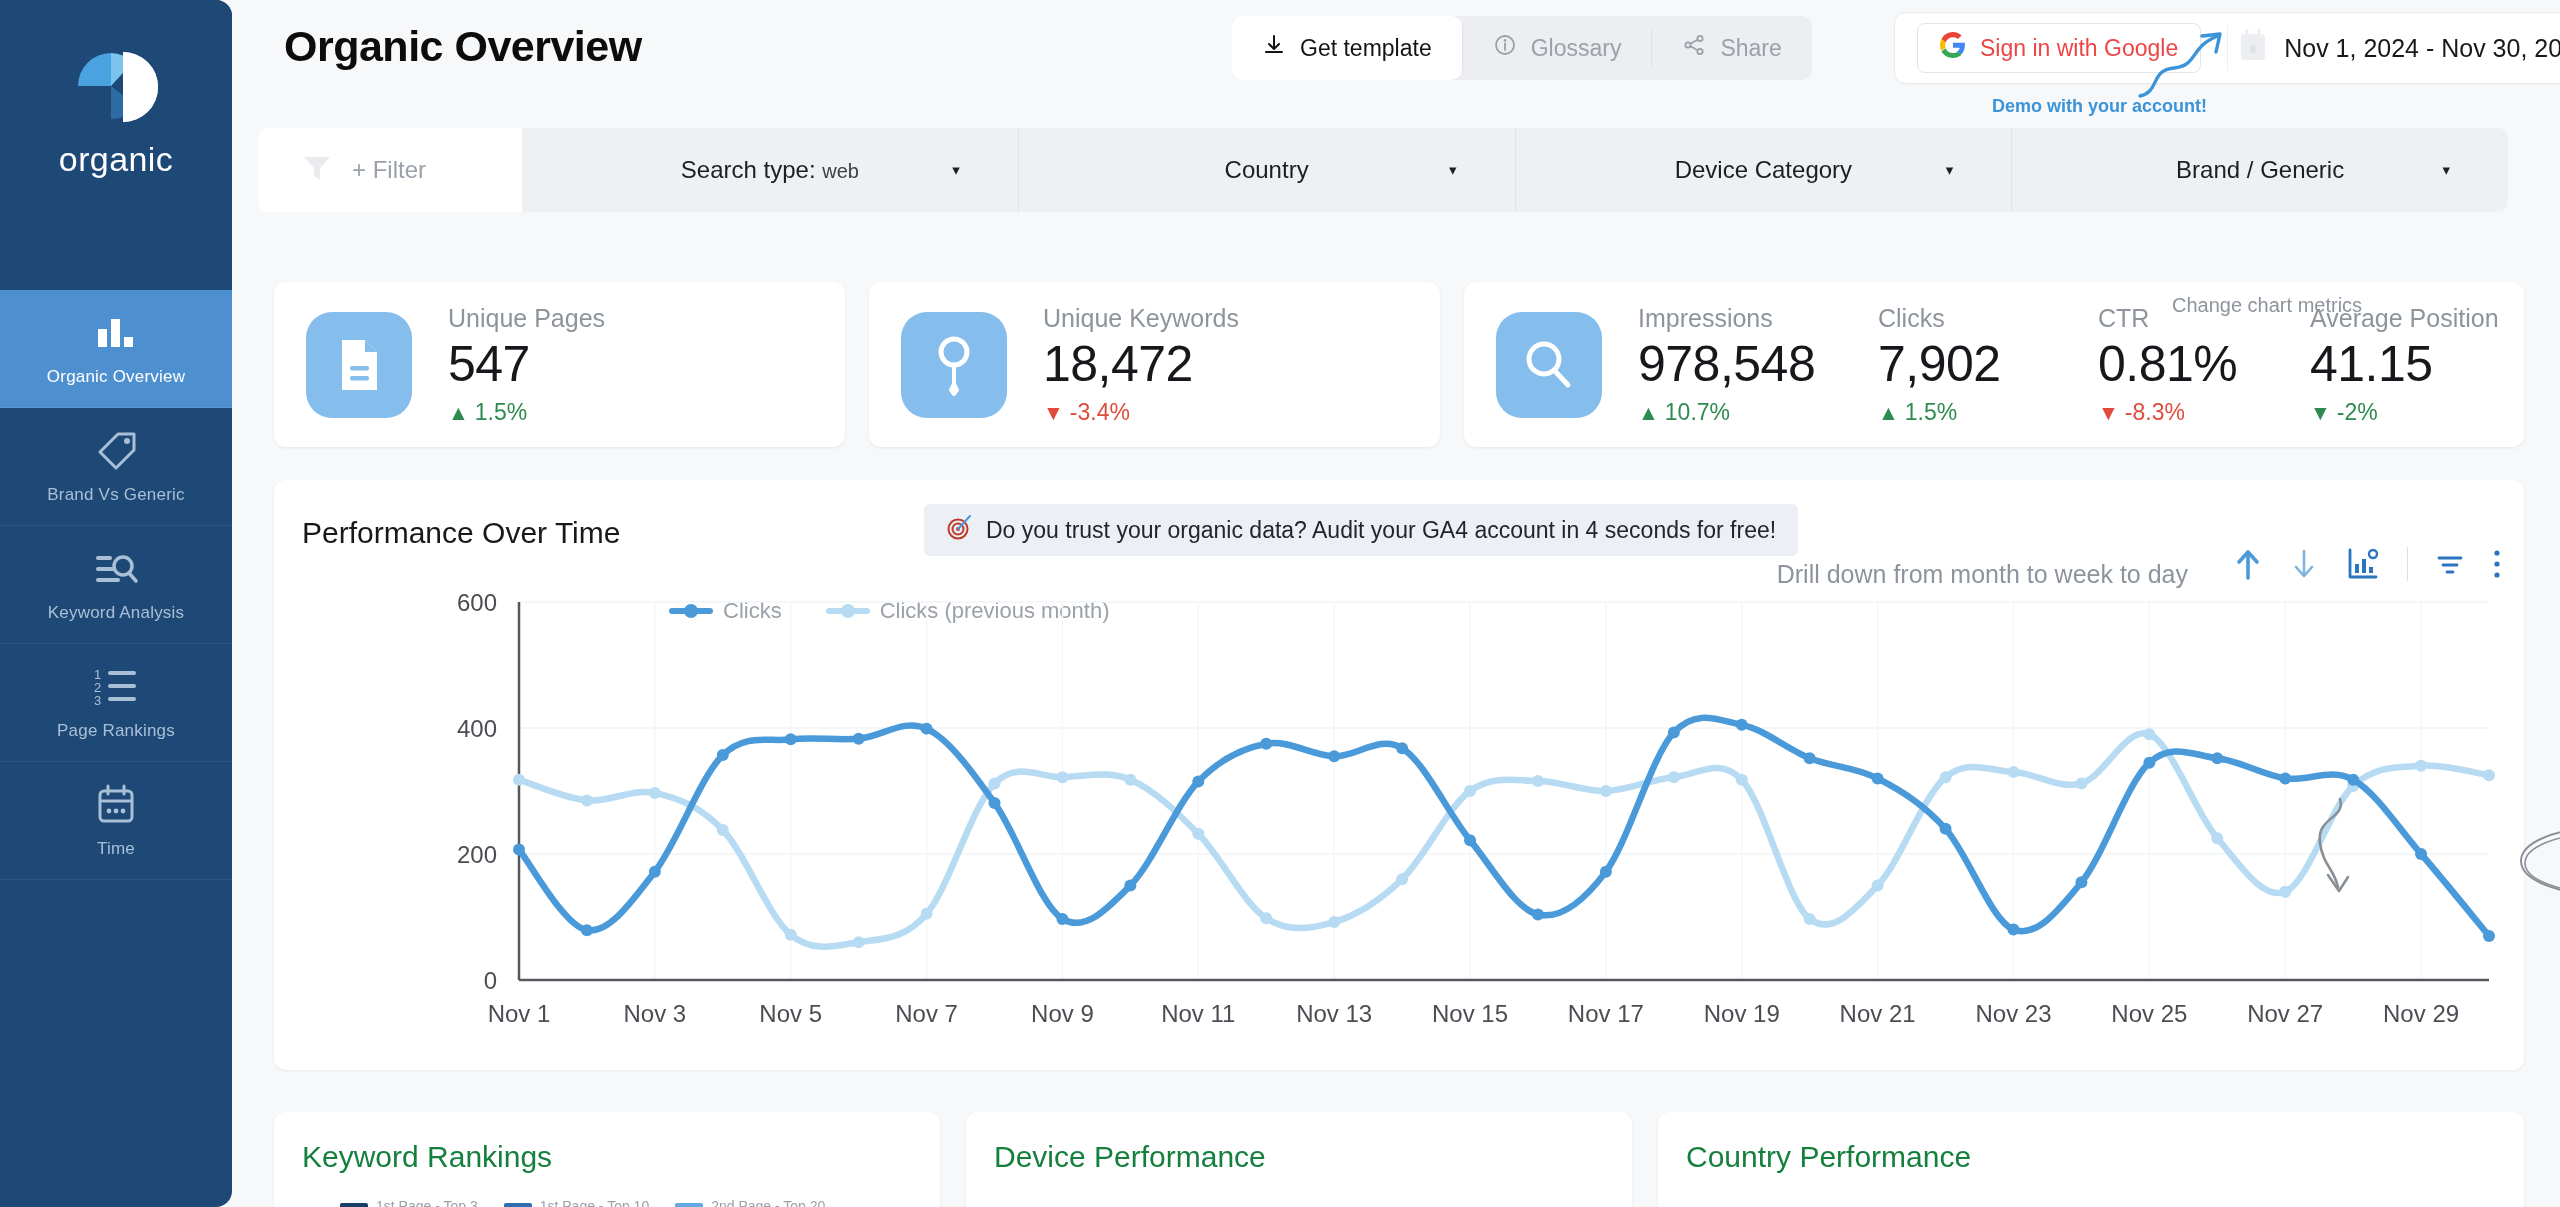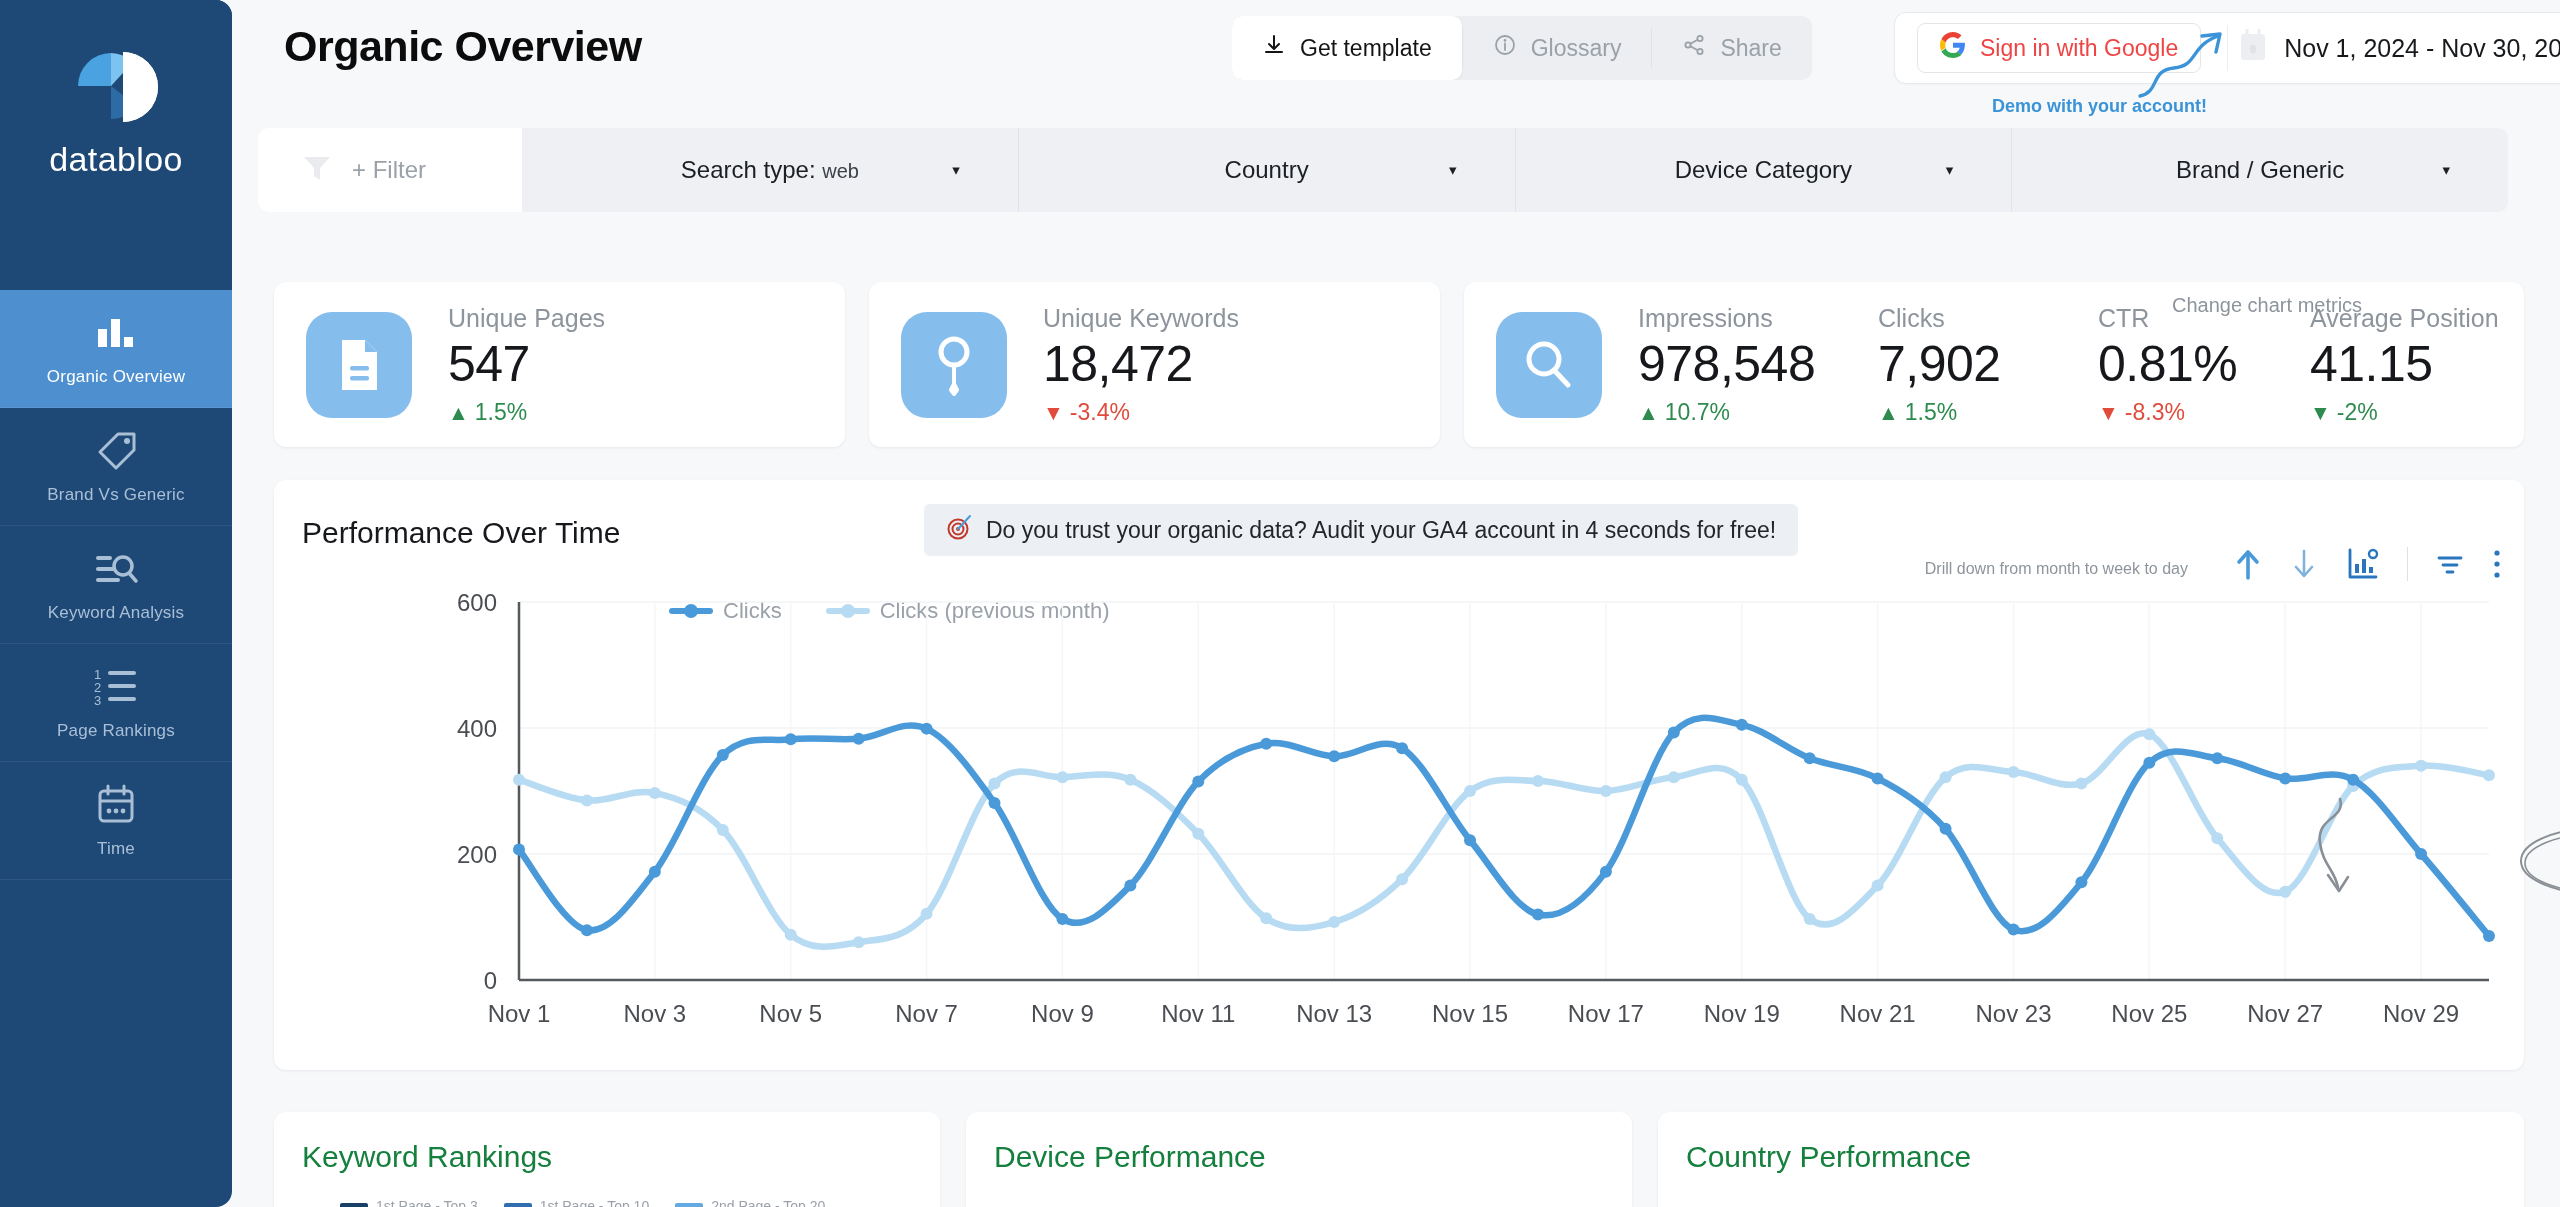--- a/index.html
+++ b/index.html
@@ -153,21 +153,21 @@
     font-size: 30px; color: #16181b;
   }
   #promo-banner {
     position: absolute; left: 650px; top: 24px;
     background: #eceff3; border-radius: 6px;
     padding: 10px 22px; display: flex; align-items: center; gap: 14px;
     font-size: 23px; color: #22252a; white-space: nowrap; cursor: pointer;
   }
   #drill-note {
     position: absolute; right: 336px; top: 80px;
-    font-size: 16px; color: #8d949c; white-space: nowrap;
+    font-size: 25px; color: #8d949c; white-space: nowrap;
   }
   #chart-tools {
     position: absolute; right: 22px; top: 66px;
     display: flex; align-items: center; gap: 26px;
   }
   .tool { cursor: pointer; display:flex; align-items:center; }
   .tool-sep { width: 1px; height: 34px; background: #dde0e4; }
   #change-metrics-note {
     position: absolute; left: 1940px; top: 294px;
     font-size: 20px; color: #8d949c; white-space: nowrap;
@@ -216,21 +216,21 @@
       <span id="logo-mark">
         <svg width="86" height="78" viewBox="0 0 86 78">
           <path d="M5 38 A33 33 0 0 1 38 5 L38 38 Z" fill="#4aa3e0"></path>
           <path d="M38 38 L38 5 A33 33 0 0 1 60 14 Z" fill="#7cc4ef"></path>
           <path d="M5 38 A33 33 0 0 0 38 71 L38 38 Z" fill="#1e4976"></path>
           <path d="M38 38 L38 71 A33 33 0 0 0 64 58 Z" fill="#2d6ba4"></path>
           <path d="M50 4 L50 74 A35 35 0 0 0 50 4 Z" fill="#ffffff"></path>
           <path d="M50 4 A35 35 0 0 1 50 74 L50 63 A24 24 0 0 0 50 15 Z" fill="#ffffff"></path>
         </svg>
       </span>
-      <span id="logo-text">databloo</span>
+      <span id="logo-text">organic</span>
     </div>
 
     <div class="nav-item active">
       <span class="nav-ico">
         <svg width="44" height="40" viewBox="0 0 44 40">
           <rect x="4" y="16" width="9" height="18" fill="#ffffff"></rect>
           <rect x="17" y="6" width="9" height="28" fill="#ffffff"></rect>
           <rect x="30" y="24" width="9" height="10" fill="#ffffff"></rect>
         </svg>
       </span>

